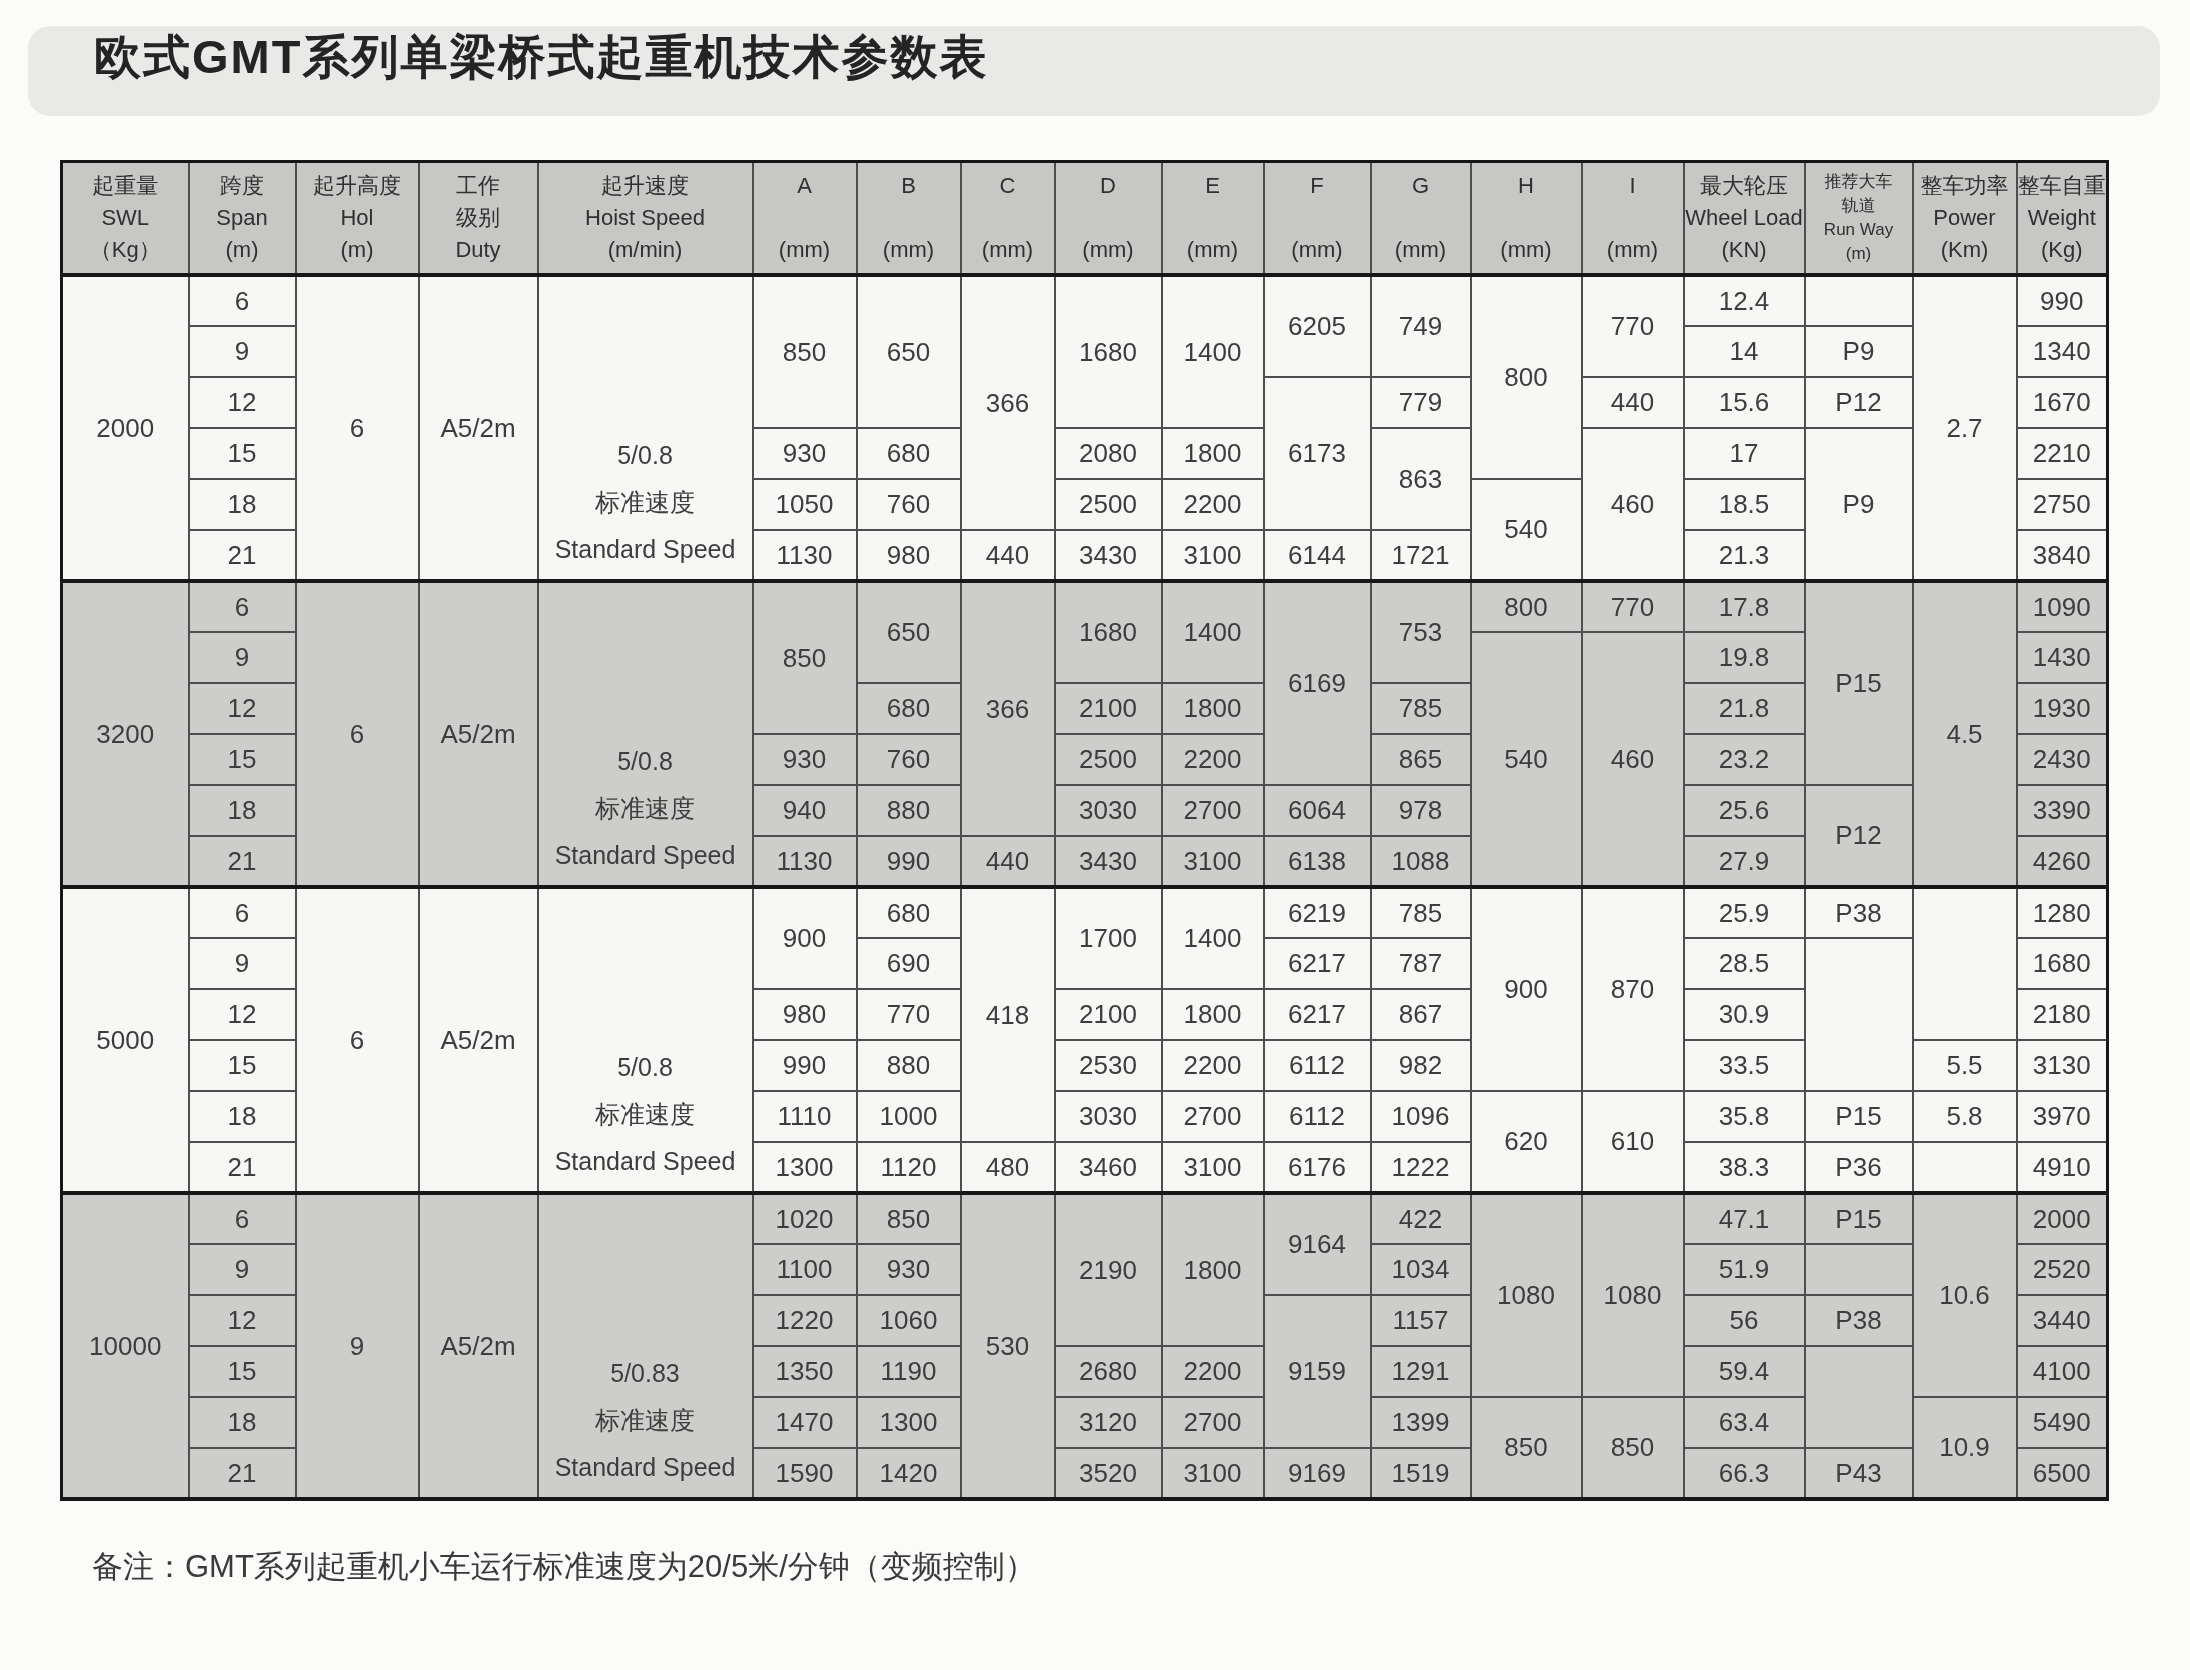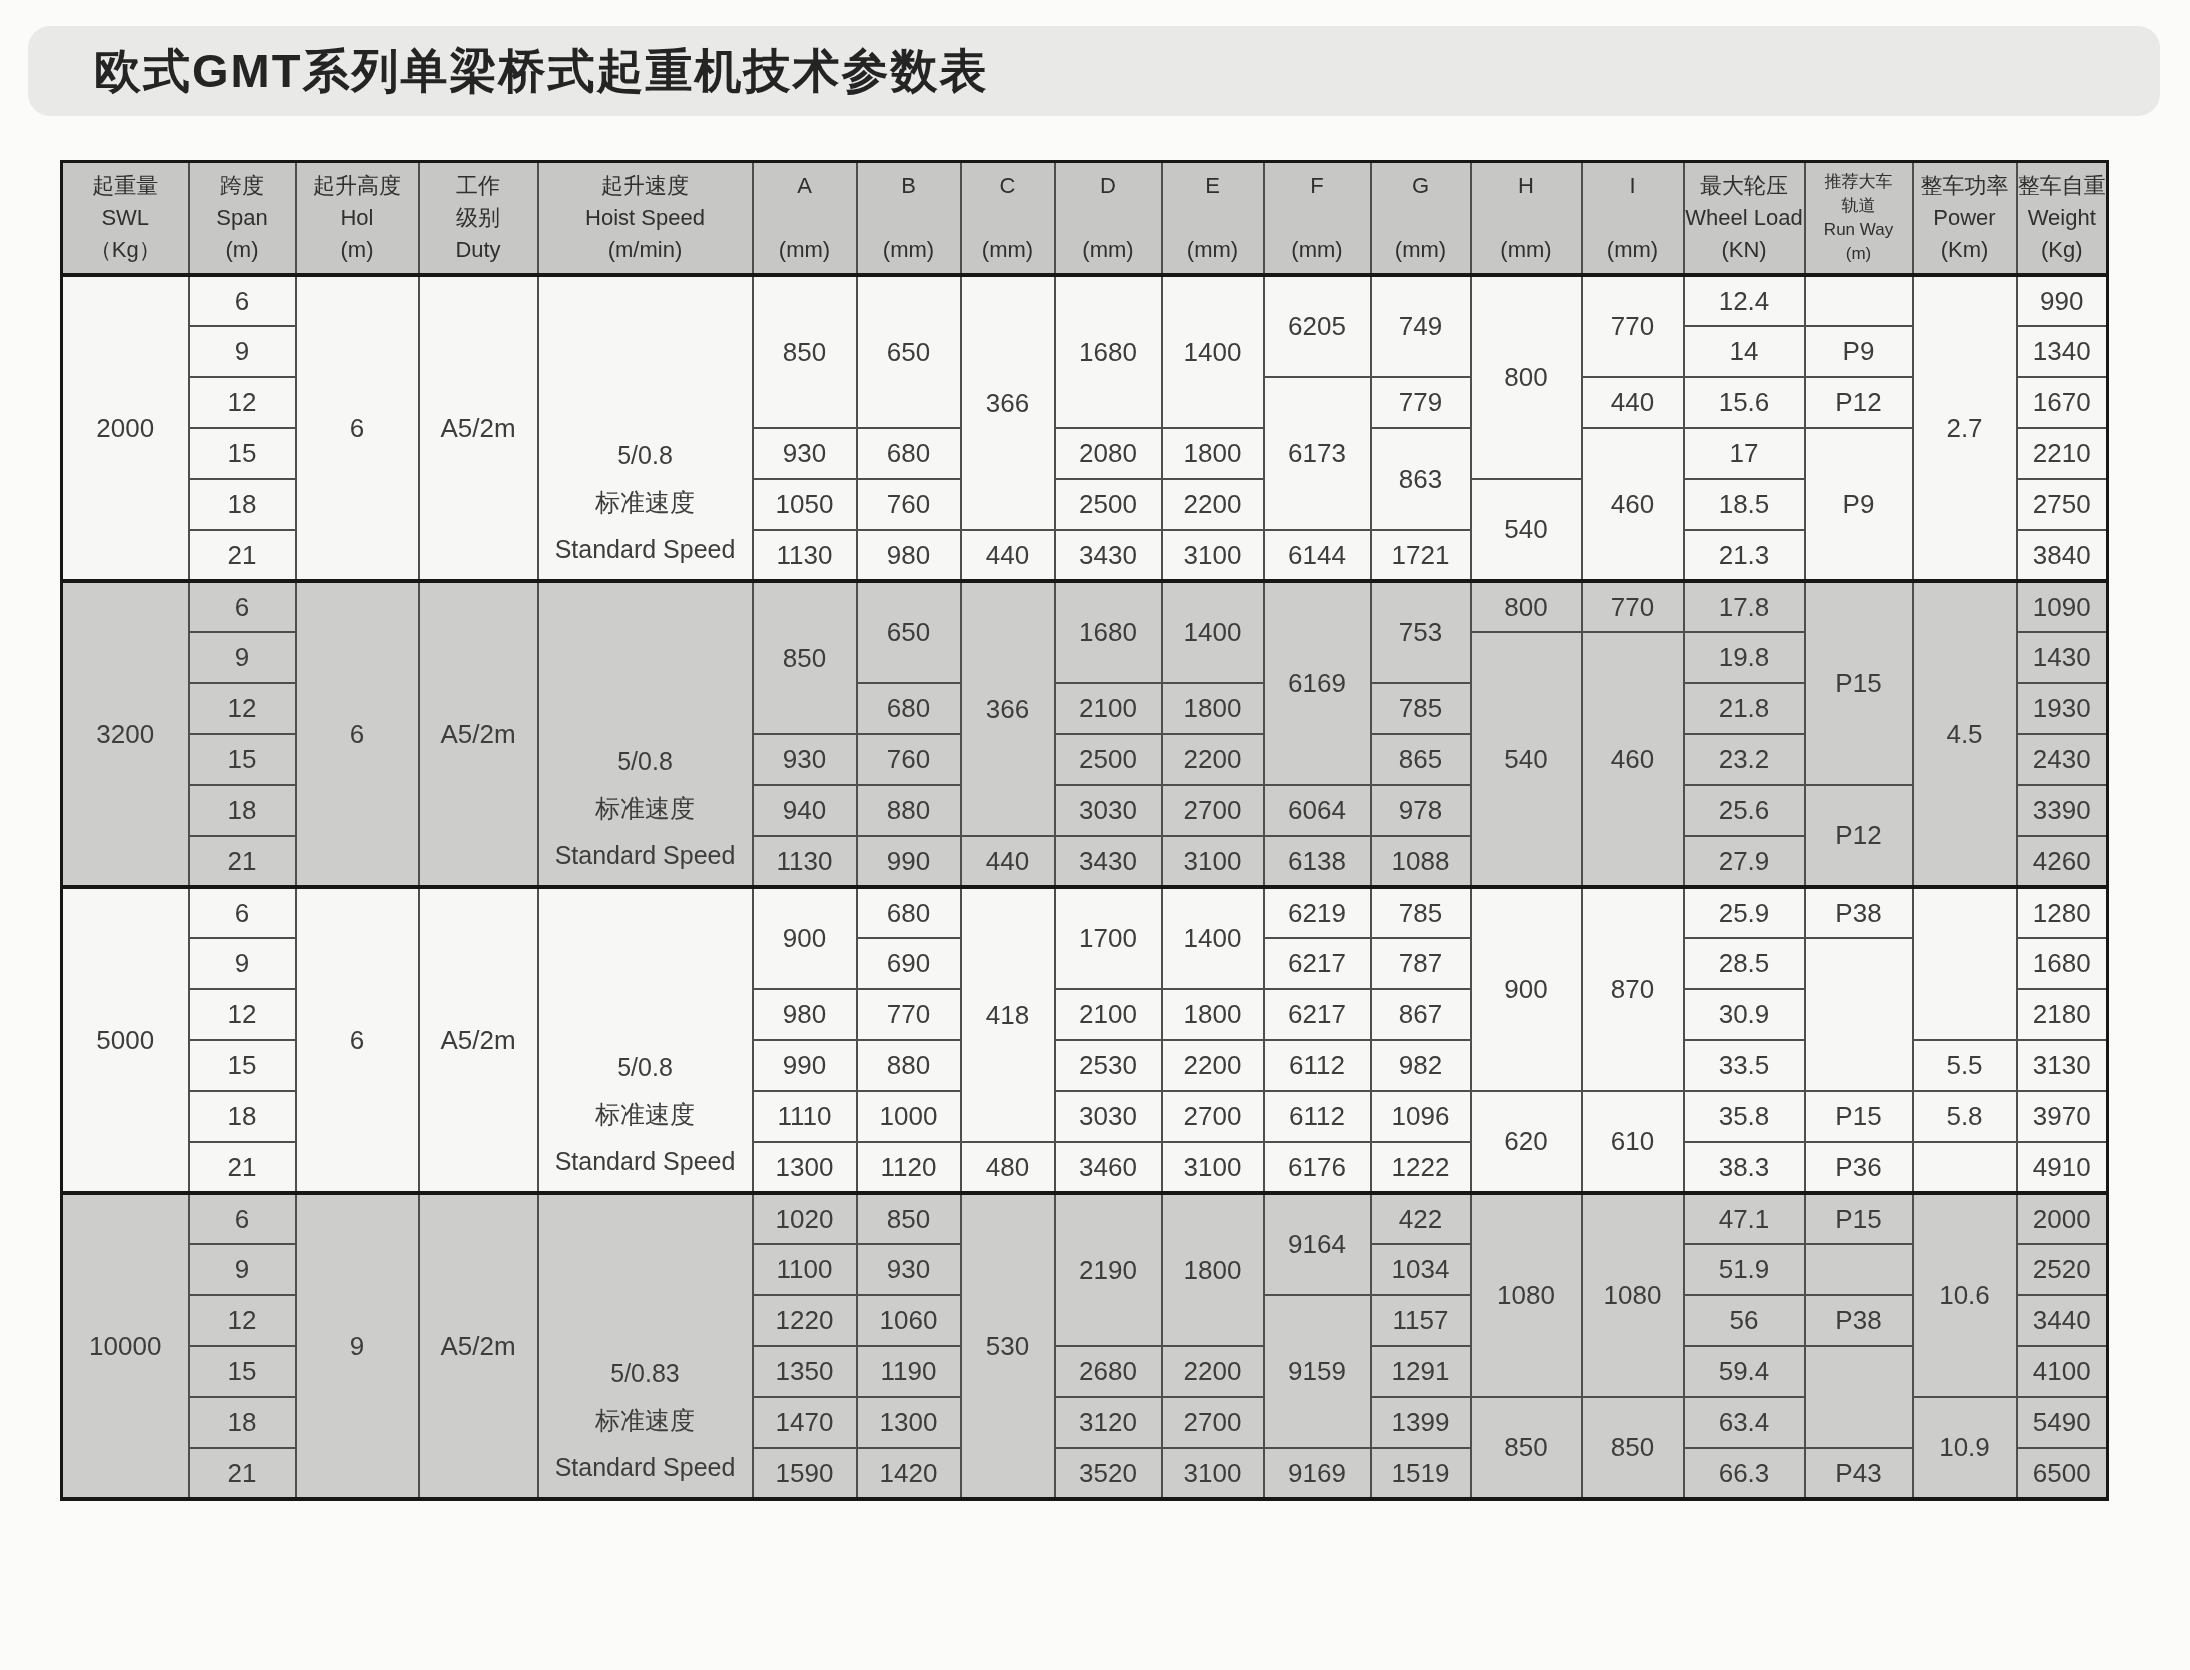--- a/index.html
+++ b/index.html
@@ -7,21 +7,21 @@
     width:2190px; height:1670px;
     background:#fbfbfa;
     font-family:"Liberation Sans","DejaVu Sans",sans-serif;
     position:relative;
   }
   .title-bar {
     position:absolute; left:28px; top:26px;
     width:2132px; height:90px;
     background:#e9e9e7;
     border-radius:22px;
-    display:flex; align-items:center;
+    display:flex; 
   }
   .title {
     margin:0 0 0 66px;
     font-size:47px; font-weight:bold;
     color:#242424; letter-spacing:2px;
   }
   table.spec {
     position:absolute; left:60px; top:160px;
     width:2046px;
     border-collapse:collapse; table-layout:fixed;
@@ -457,13 +457,14 @@
         <td rowspan="1" class="col-f">9169</td>
         <td rowspan="1" class="col-g">1519</td>
         <td rowspan="1" class="col-wheel">66.3</td>
         <td rowspan="1" class="col-runway">P43</td>
         <td rowspan="1" class="col-weight">6500</td>
       </tr>
     </tbody>
   </table>
 
 <div class="notes">
+  <p>备注：GMT系列起重机小车运行标准速度为20/5米/分钟（变频控制）</p>
 </div>
 
 </body></html>

